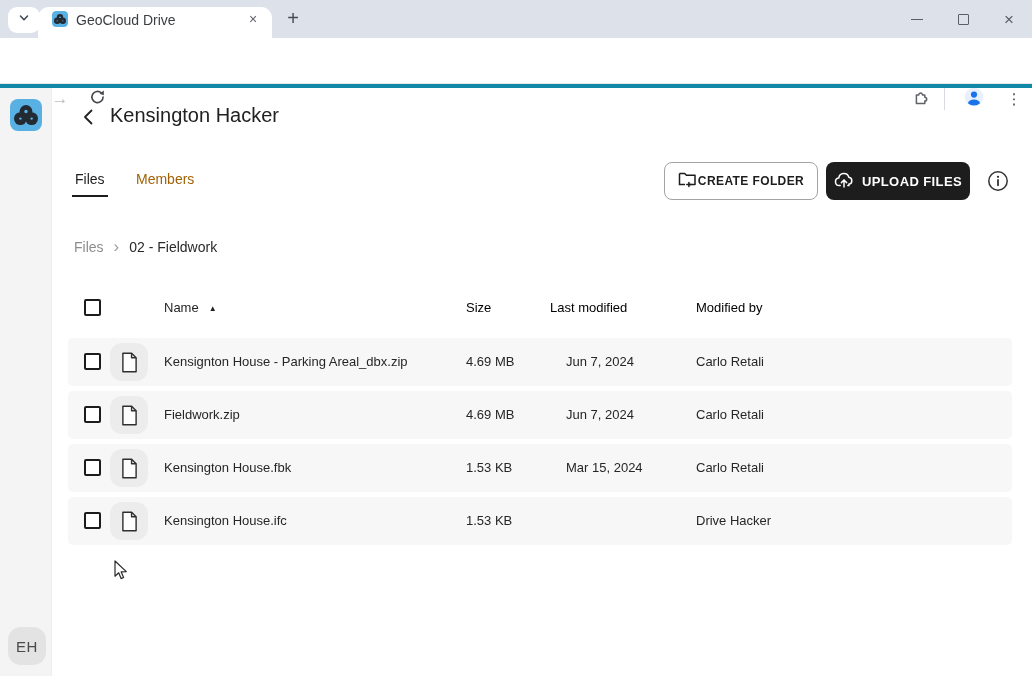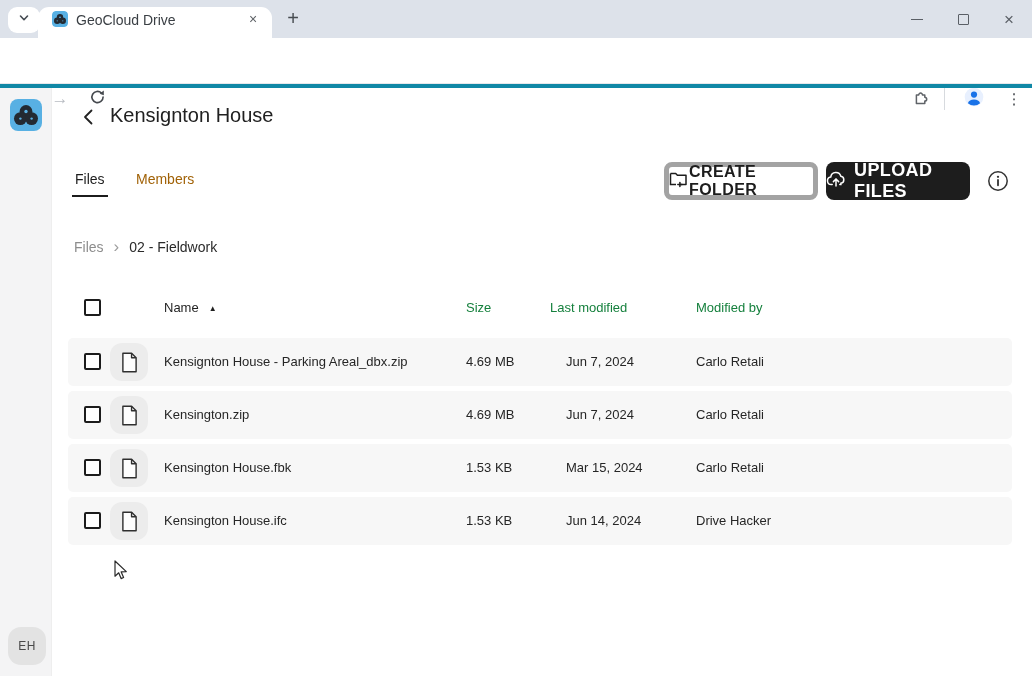--- a/index.html
+++ b/index.html
@@ -33,44 +33,44 @@
   .ext-btn { position:absolute; left:907px; top:48px; width:26px; height:26px; display:flex; align-items:center; justify-content:center; }
   .toolbar-sep { position:absolute; left:944px; top:50px; width:1px; height:22px; background:#d7dade; }
   .profile-btn { position:absolute; left:961px; top:48px; width:26px; height:26px; display:flex; align-items:center; justify-content:center; }
   .menu-btn { position:absolute; left:1003px; top:48px; width:22px; height:26px; text-align:center; line-height:26px; font-size:15px; color:#45494e; letter-spacing:0; }
 
   .accent-bar { position:absolute; left:0; top:84px; width:1032px; height:4px; }
 
   
   .sidebar { position:absolute; left:0; top:88px; width:52px; height:588px; background:#f4f4f5; border-right:1px solid #eeeeee; }
   .app-logo { position:absolute; left:10px; top:11px; width:32px; height:32px; border-radius:8px; overflow:hidden; }
-  .user-avatar { position:absolute; left:8px; top:539px; width:38px; height:38px; border-radius:13px; background:#e3e3e3; display:flex; align-items:center; justify-content:center; font-size:12px; color:#4a4a4a; letter-spacing:0.5px; }
+  .user-avatar { position:absolute; left:8px; top:539px; width:38px; height:38px; border-radius:13px; background:#e3e3e3; display:flex; align-items:center; justify-content:center; font-size:15px; color:#4a4a4a; letter-spacing:0.5px; }
 
   
   .page-back { position:absolute; left:79px; top:107px; width:18px; height:20px; display:flex; align-items:center; justify-content:center; }
   .page-title { position:absolute; left:110px; top:104px; font-size:20px; color:#212121; }
 
   .ptab { position:absolute; top:171px; font-size:14px; }
   .ptab-files { left:75px; color:#1d1d1d; }
   .ptab-members { left:136px; color:#a16207; }
   .ptab-underline { position:absolute; left:72px; top:195px; width:36px; height:2px; background:#1c1c1c; }
 
-  .btn-create { position:absolute; left:664px; top:162px; width:154px; height:38px; background:#fff; border:5px solid #a3a3a3; border-radius:8px; display:flex; align-items:center; justify-content:center; gap:1px; font-size:16px; font-weight:bold; letter-spacing:0.4px; color:#1d1d1d; }
-  .btn-upload { position:absolute; left:826px; top:162px; width:144px; height:38px; border-radius:8px; display:flex; align-items:center; justify-content:center; gap:8px; font-size:18px; font-weight:bold; letter-spacing:0.4px; color:#fff; }
+  .btn-create { position:absolute; left:664px; top:162px; width:154px; height:38px; background:#fff; border:1px solid #a3a3a3; border-radius:8px; display:flex; align-items:center; justify-content:center; gap:1px; font-size:12px; font-weight:bold; letter-spacing:0.4px; color:#1d1d1d; }
+  .btn-upload { position:absolute; left:826px; top:162px; width:144px; height:38px; border-radius:8px; display:flex; align-items:center; justify-content:center; gap:8px; font-size:13px; font-weight:bold; letter-spacing:0.4px; color:#fff; }
   .info-btn { position:absolute; left:986px; top:169px; width:24px; height:24px; display:flex; align-items:center; justify-content:center; }
 
   .breadcrumb { position:absolute; left:74px; top:238px; height:18px; display:flex; align-items:center; gap:10px; font-size:14px; }
   .bc-root { color:#8d8d8d; }
   .bc-sep { color:#9e9e9e; font-size:17px; line-height:14px; }
   .bc-current { color:#2a2a2a; }
 
   .thead { position:absolute; left:68px; top:292px; width:944px; height:32px; }
   .checkbox { width:17px; height:17px; border:2.2px solid #1c1c1c; border-radius:2px; background:#fff; }
   .thead .checkbox { position:absolute; left:16px; top:7px; }
-  .th { position:absolute; top:0; height:32px; line-height:32px; font-size:13px; color:#15803d; white-space:nowrap; }
+  .th { position:absolute; top:0; height:32px; line-height:32px; font-size:13px; color:#000000; white-space:nowrap; }
   .th-name { left:96px; color:#1f1f1f; }
   .th-size { left:398px; }
   .th-mod { left:482px; }
   .th-by { left:628px; }
   .sort-arrow { font-size:8px; color:#1f1f1f; margin-left:10px; vertical-align:1px; }
 
   .frow { position:absolute; left:68px; width:944px; height:48px; background:#f7f7f7; border-radius:5px; }
   .frow .checkbox { position:absolute; left:16px; top:15px; }
   .file-tile { position:absolute; left:42px; top:5px; width:38px; height:38px; background:#ececec; border-radius:12px; display:flex; align-items:center; justify-content:center; }
   .cell { position:absolute; top:0; height:48px; line-height:48px; font-size:13px; color:#262626; white-space:nowrap; }
@@ -169,21 +169,21 @@
         </svg>
     </div>
     <div class="user-avatar">EH</div>
   </div>
 
   <div class="page-back">
     <svg width="13" height="16" viewBox="0 0 13 16">
         <polyline points="9.5,1.5 3,8 9.5,14.5" fill="none" stroke="#222" stroke-width="1.8" stroke-linecap="round" stroke-linejoin="round"></polyline>
       </svg>
   </div>
-  <div class="page-title">Kensignton House</div>
+  <div class="page-title">Kensington Hacker</div>
 
   <div class="ptab ptab-files">Files</div>
   <div class="ptab ptab-members">Members</div>
   <div class="ptab-underline"></div>
 
   <div class="btn-create">
     <span>
       <svg width="19" height="17" viewBox="0 0 19 17">
           <path d="M1.5 2.5 h5.2 l1.7 1.8 h8.6 v9.2 h-6" fill="none" stroke="#1d1d1d" stroke-width="1.5" stroke-linejoin="round"></path>
           <path d="M1.5 2.5 v11 h5.5" fill="none" stroke="#1d1d1d" stroke-width="1.5"></path>
@@ -246,21 +246,21 @@
   </div>
 
   <div class="frow" style="top:391px;">
     <div class="checkbox"></div>
     <div class="file-tile">
       <svg width="17" height="21" viewBox="0 0 18 22">
           <path d="M2 1.2 h9.2 L16 6 v14.8 H2 Z" fill="#fdfdfd" stroke="#2f2f2f" stroke-width="1.5" stroke-linejoin="round"></path>
           <path d="M11.2 1.2 V6 H16" fill="none" stroke="#2f2f2f" stroke-width="1.5" stroke-linejoin="round"></path>
         </svg>
     </div>
-    <span class="cell cell-name">Kensington.zip</span>
+    <span class="cell cell-name">Fieldwork.zip</span>
     <span class="cell cell-size">4.69 MB</span>
     <span class="cell cell-mod">Jun 7, 2024</span>
     <span class="cell cell-by">Carlo Retali</span>
   </div>
 
   <div class="frow" style="top:444px;text-decoration:underline;">
     <div class="checkbox"></div>
     <div class="file-tile">
       <svg width="17" height="21" viewBox="0 0 18 22">
           <path d="M2 1.2 h9.2 L16 6 v14.8 H2 Z" fill="#fdfdfd" stroke="#2f2f2f" stroke-width="1.5" stroke-linejoin="round"></path>
@@ -276,21 +276,20 @@
   <div class="frow" style="top:497px;">
     <div class="checkbox"></div>
     <div class="file-tile">
       <svg width="17" height="21" viewBox="0 0 18 22">
           <path d="M2 1.2 h9.2 L16 6 v14.8 H2 Z" fill="#fdfdfd" stroke="#2f2f2f" stroke-width="1.5" stroke-linejoin="round"></path>
           <path d="M11.2 1.2 V6 H16" fill="none" stroke="#2f2f2f" stroke-width="1.5" stroke-linejoin="round"></path>
         </svg>
     </div>
     <span class="cell cell-name">Kensington House.ifc</span>
     <span class="cell cell-size">1.53 KB</span>
-    <span class="cell cell-mod">Jun 14, 2024</span>
     <span class="cell cell-by">Drive Hacker</span>
   </div>
 
   <div class="cursor">
     <svg width="16" height="22" viewBox="0 0 16 22">
         <path d="M1 1 L1 16.2 L4.7 12.8 L7.1 18.6 L9.6 17.5 L7.2 11.9 L12.3 11.6 Z" fill="#fff" stroke="#2a2a2a" stroke-width="1.2" stroke-linejoin="round"></path>
       </svg>
   </div>
 
 </div>

